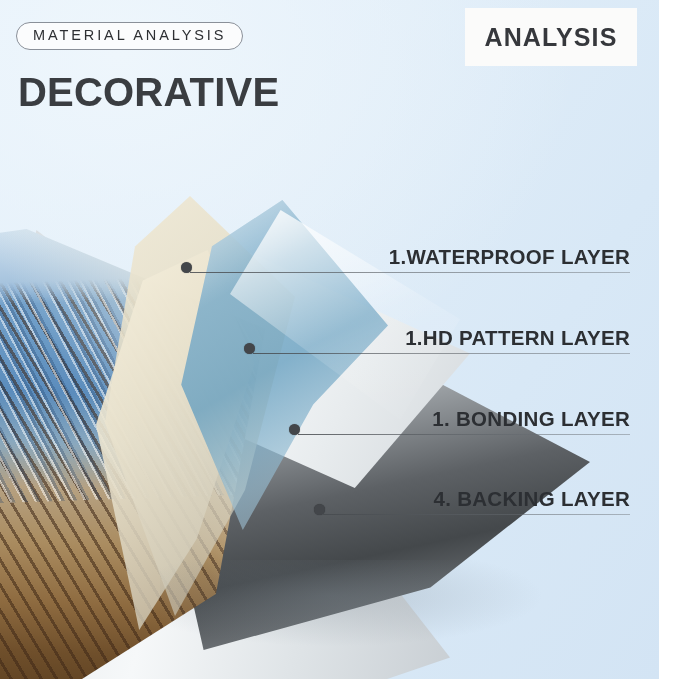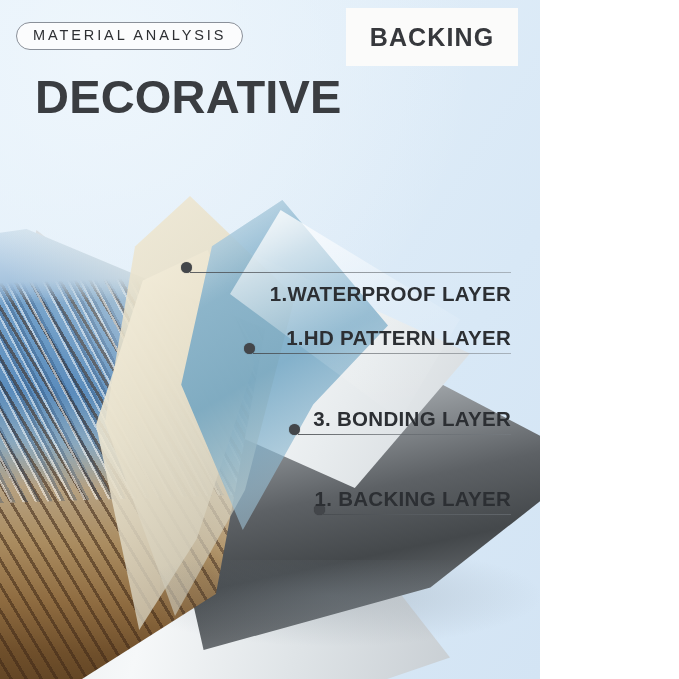--- a/index.html
+++ b/index.html
@@ -3,21 +3,21 @@
 <meta charset="utf-8">
 <style>
   * { margin:0; padding:0; box-sizing:border-box; }
   html, body {
     width:679px; height:679px;
     overflow:hidden;
     font-family:"Liberation Sans", sans-serif;
   }
   #stage {
     position:relative;
-    width:540px; height:679px;
+    width:659px; height:679px;
     background:
       radial-gradient(ellipse 120% 90% at 18% 8%, #eef6fc 0%, rgba(238,246,252,0) 58%),
       linear-gradient(123deg, #e5f1fb 0%, #e0edf8 38%, #d8e8f6 70%, #d3e4f4 100%);
     overflow:hidden;
   }
 
   
   #badge {
     position:absolute; left:16px; top:22px;
     padding:5px 16px 6px 16px;
@@ -25,27 +25,26 @@
     border-radius:999px;
     background:#fbfcfd;
     font-size:14.5px;
     letter-spacing:2.9px;
     color:#2d2f33;
     white-space:nowrap;
     line-height:1;
   }
   #title {
     position:absolute; left:18px; top:70px;
-    font-size:47px;
+    font-size:40px;
     font-weight:bold;
     line-height:1.14;
     letter-spacing:0.2px;
     color:#3a3d41;
     white-space:nowrap;
-    margin-left:17px;
   }
   #title .l2 { display:block; }
 
   #logo-box {
     position:absolute; right:22px; top:8px;
     width:172px; height:58px;
     background:#fbfbfa;
     display:flex; align-items:center; justify-content:center;
   }
   #logo-box span {
@@ -211,40 +210,40 @@
     <div class="clip" id="shadow-soft"></div>
   </div>
 
   <div id="badge">MATERIAL ANALYSIS</div>
 
   <h1 id="title">
     <span>DECORATIVE</span>
   </h1>
 
   <div id="logo-box">
-    <span>BACKING</span>
+    <span>ANALYSIS</span>
   </div>
 
   <div class="callout">
     <span class="dot" style="left:181px; top:262px;"></span>
     <span class="rule" style="left:190px; top:272px;"></span>
-    <span class="cap" style="top:247px;margin-top:37px;">1.WATERPROOF LAYER</span>
+    <span class="cap" style="top:247px;">1.WATERPROOF LAYER</span>
   </div>
 
   <div class="callout">
     <span class="dot" style="left:244px; top:343px;"></span>
     <span class="rule" style="left:253px; top:353px;"></span>
     <span class="cap" style="top:328px;">1.HD PATTERN LAYER</span>
   </div>
 
   <div class="callout">
     <span class="dot" style="left:289px; top:424px;"></span>
     <span class="rule" style="left:298px; top:434px;"></span>
-    <span class="cap" style="top:409px;">3. BONDING LAYER</span>
+    <span class="cap" style="top:409px;">1. BONDING LAYER</span>
   </div>
 
   <div class="callout">
     <span class="dot" style="left:314px; top:504px;"></span>
     <span class="rule" style="left:323px; top:514px;"></span>
-    <span class="cap" style="top:489px;">1. BACKING LAYER</span>
+    <span class="cap" style="top:489px;">4. BACKING LAYER</span>
   </div>
 
 </div>
 
 </body></html>

